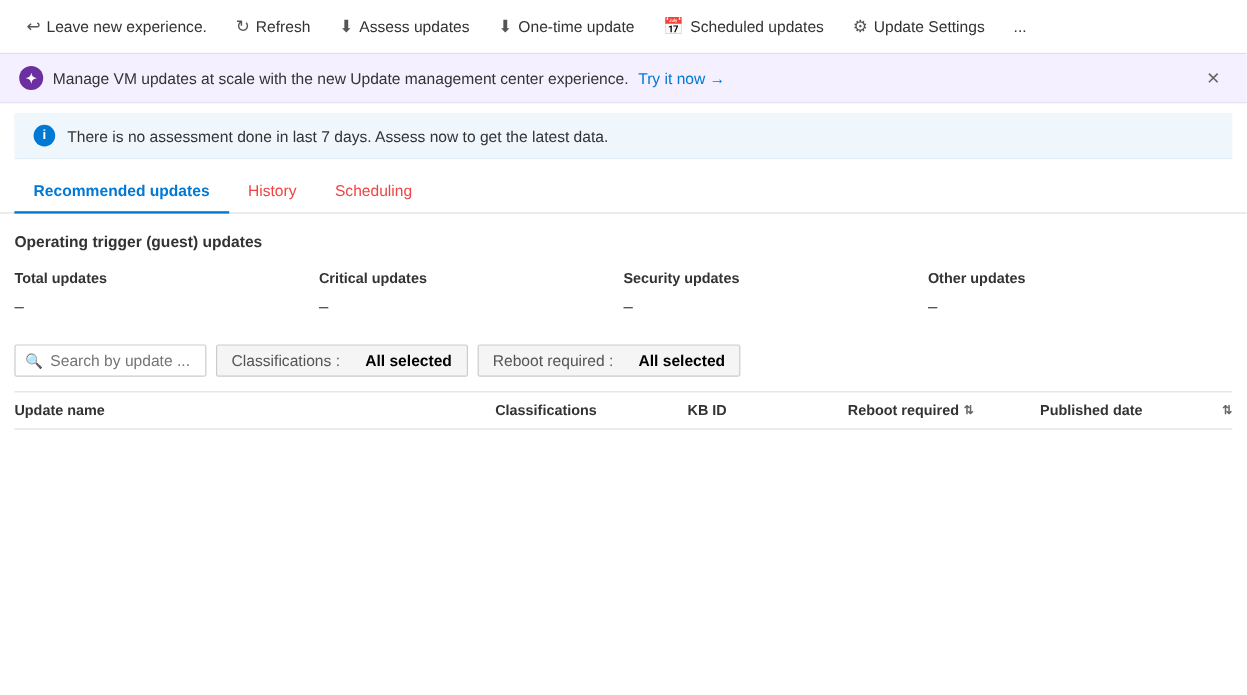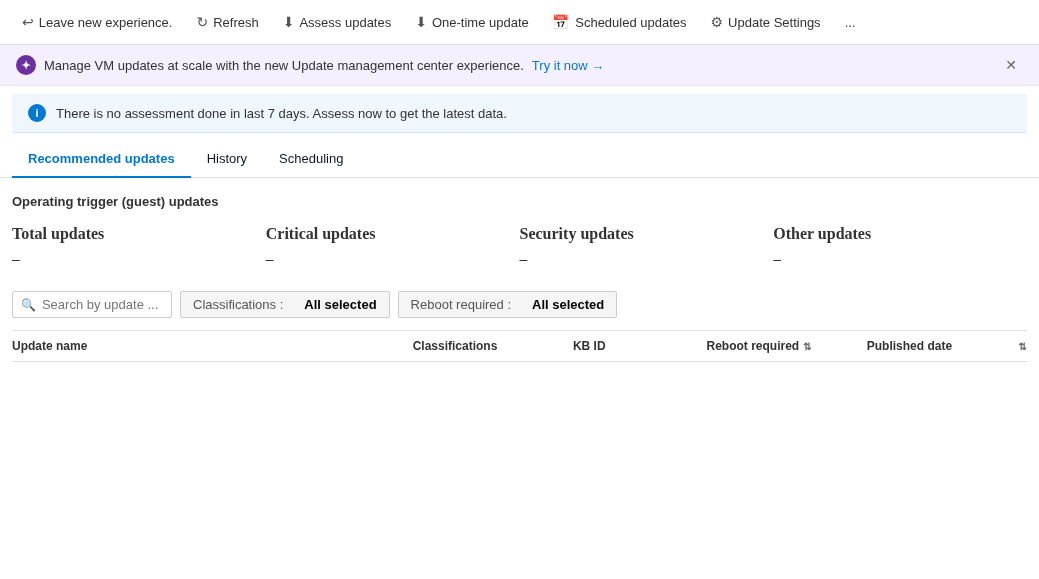--- a/index.html
+++ b/index.html
@@ -107,21 +107,21 @@
       padding: 0 12px;
       margin-top: 8px;
       border-bottom: 1px solid #e0e0e0;
       display: flex;
       gap: 0;
     }
     .tab {
       padding: 10px 16px;
       cursor: pointer;
       font-size: 13px;
-      color: #0f172a;
+      color: #ef4444;
       border-bottom: 2px solid transparent;
       margin-bottom: -1px;
     }
     .tab.active {
       color: #0078d4;
       border-bottom: 2px solid #0078d4;
       font-weight: 600;
     }
 
     
@@ -139,25 +139,24 @@
       display: flex;
       gap: 0;
       margin-bottom: 24px;
     }
     .stat-item {
       flex: 1;
       padding: 0 0 0 0;
       border-right: none;
     }
     .stat-label {
-      font-size: 16px;
+      font-size: 12px;
       font-weight: 600;
       color: #333;
       margin-bottom: 8px;
-      font-family: Liberation Serif, serif;
     }
     .stat-value {
       font-size: 14px;
       color: #333;
     }
 
     
     .filter-bar {
       display: flex;
       align-items: center;

